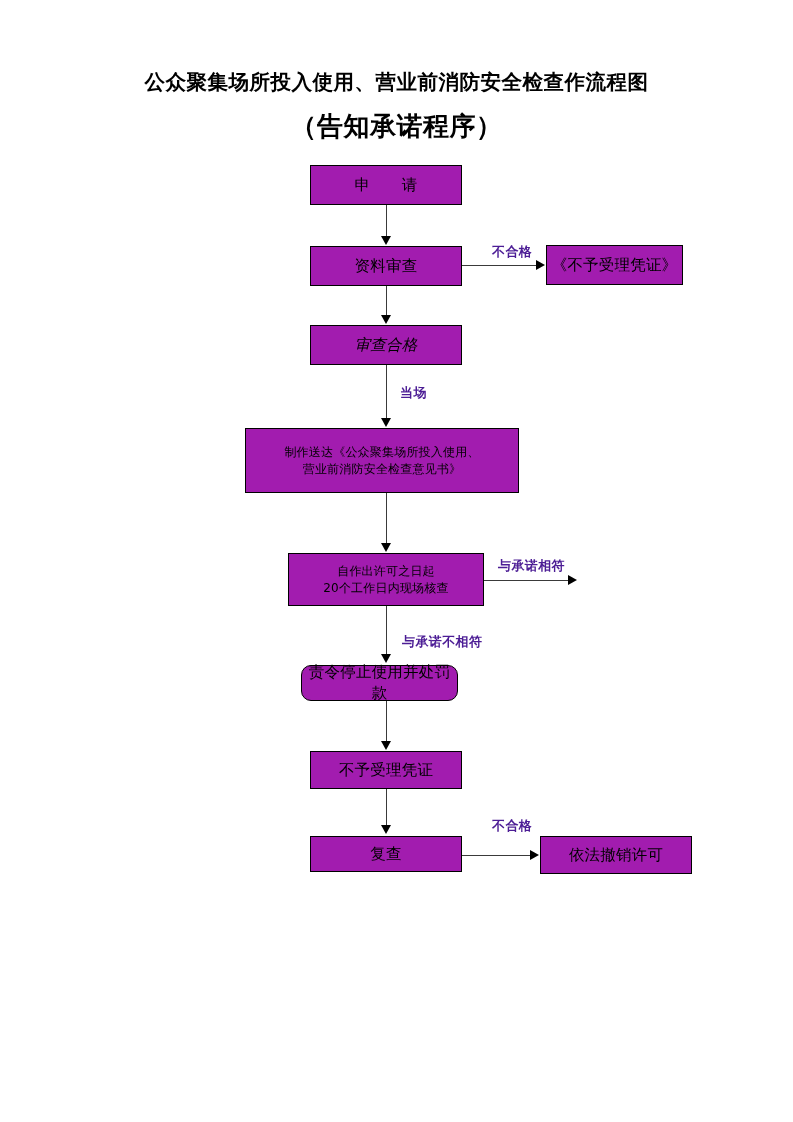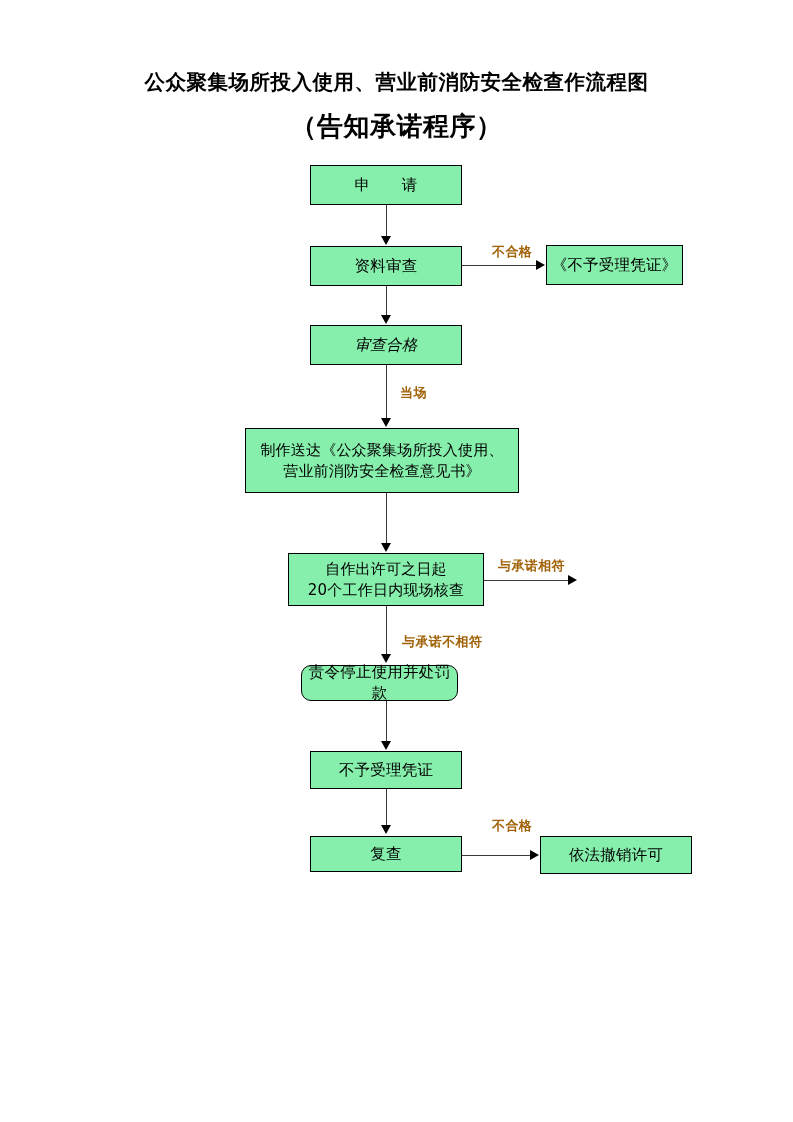--- a/index.html
+++ b/index.html
@@ -45,32 +45,32 @@
     margin-top: 16px;
     line-height: 1.2;
     font-family: "DejaVu Serif", "Liberation Serif", serif;
   }
 
   
   .node {
     position: absolute;
     box-sizing: border-box;
     border: 1.4px solid #000000;
-    background: #86efac;
+    background: #a21caf;
     display: flex;
     align-items: center;
     justify-content: center;
     text-align: center;
     font-size: 15.5px;
     line-height: 1.35;
     font-family: "DejaVu Sans", "Liberation Sans", sans-serif;
     white-space: pre-line;
     letter-spacing: 0.2px;
   }
-  .node.two-line { font-size: 15px; }
+  .node.two-line { font-size: 12px; }
 
   
   .vline {
     position: absolute;
     width: 0;
     border-left: 1.3px solid #3a3a3a;
   }
   .hline {
     position: absolute;
     height: 0;
@@ -92,21 +92,21 @@
   }
 
   
   .edge-label {
     position: absolute;
     font-size: 13px;
     font-weight: bold;
     font-family: "DejaVu Serif", "Liberation Serif", serif;
     white-space: nowrap;
     letter-spacing: 0.4px;
-    color: #a16207;
+    color: #4c1d95;
   }
 </style>
 </head>
 <body>
 
 <div id="page">
 
   <div class="title-block">
     <div class="title-line1">公众聚集场所投入使用、营业前消防安全检查作流程图</div>
     <div class="title-line2">（告知承诺程序）</div>

